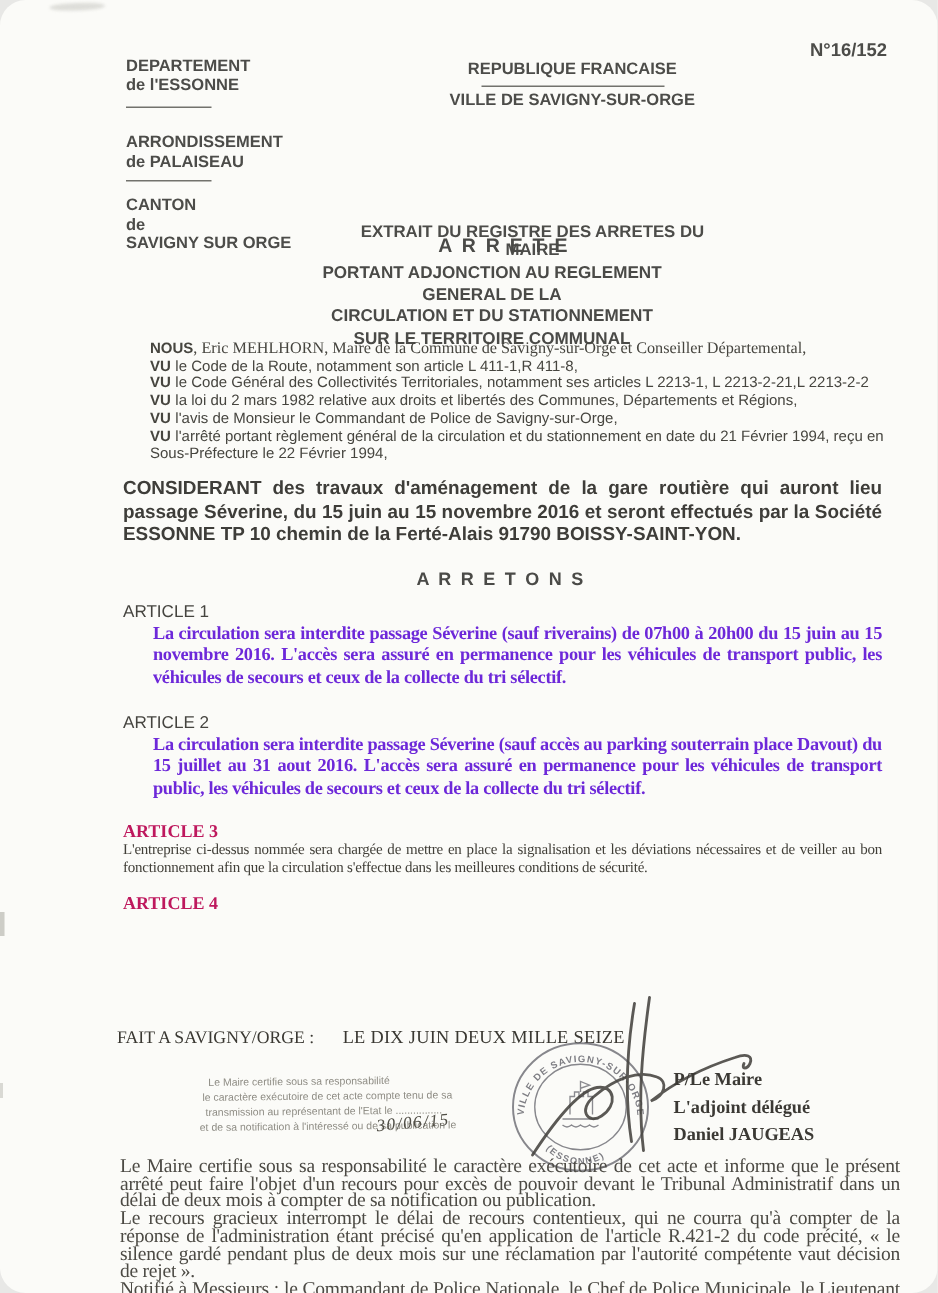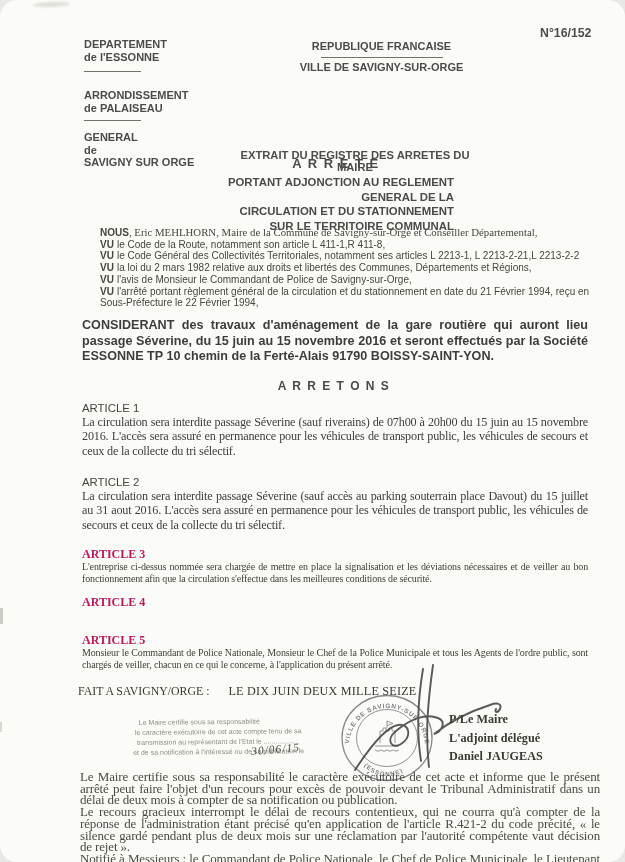--- a/index.html
+++ b/index.html
@@ -30,39 +30,39 @@
   .rule2{ margin:6px 0 10px 0; }
 
   .hdr-center{ left:259px; top:40px; width:245px; text-align:center;
                font-weight:bold; font-size:11px; color:#4c4c49; }
   .hdr-center .mid-rule{ width:122px; border-top:1.4px solid #72726d; margin:5px auto 3px auto; }
 
   .registry{ left:230px; top:149px; width:250px; text-align:center;
              font-weight:bold; font-size:11.2px; color:#4c4c49; }
   .arrete{ left:211px; top:156px; width:250px; text-align:center;
            font-weight:bold; font-size:13px; letter-spacing:1.5px; color:#4a4a47; }
-  .subject{ left:202px; top:175px; width:252px; text-align:right;
+  .subject{ left:202px; top:175px; width:252px; text-align:center;
             font-weight:bold; font-size:11.4px; line-height:14.5px; color:#4a4a47; }
 
   .preamble{ left:100px; top:227px; width:506px; font-size:10px; line-height:11.7px; color:#46453f; }
   .nous-line .serif{ font-size:10.8px; }
   .vu-line > .b{ margin-right:3px; }
 
   .considerant{ left:82px; top:318px; width:506px; font-weight:bold; font-size:12.6px;
                 line-height:15.5px; text-align:justify; color:#3e3d39; }
 
   .arretons{ left:209px; top:379px; width:250px; text-align:center;
              font-weight:bold; font-size:12px; letter-spacing:1.5px; color:#4a4a47; }
 
   .article{ left:82px; width:506px; }
   .art-head-sans{ font-size:11.4px; color:#45443f; line-height:14px; }
   .art-head-serif{ font-family:"Liberation Serif", serif; font-weight:bold; font-size:12px;
                    color:#be185d; line-height:13px; }
-  .art-body-bold{ font-family:"Liberation Serif", serif; font-weight:normal; font-size:12.2px;
-                  letter-spacing:-0.2px; line-height:14.4px; text-align:justify; color:#404040; }
+  .art-body-bold{ font-family:"Liberation Serif", serif; font-weight:bold; font-size:12.2px;
+                  letter-spacing:-0.2px; line-height:14.4px; text-align:justify; color:#6d28d9;margin-left:20px; }
   .art-body-plain{ font-family:"Liberation Serif", serif; font-size:10px; letter-spacing:-0.15px;
                    line-height:11.5px; text-align:justify; color:#413f38; }
   .a1{ top:401px; } .a2{ top:475px; } .a3{ top:548px; } .a4{ top:596px; } .a5{ top:634px; }
 
   .fait{ left:78px; top:684px; width:506px; font-family:"Liberation Serif", serif;
          font-size:11.8px; color:#3a3832; }
   .fait .fait-date{ font-weight:normal; font-size:12.2px; margin-left:19px; letter-spacing:.2px; }
 
   .cert{ left:133px; top:717px; width:190px; font-size:7px; line-height:10px;
          color:#8e8c84; transform:rotate(-0.6deg); }
@@ -91,21 +91,21 @@
 
   <div class="abs doc-number">N°16/152</div>
 
   <div class="abs hdr-left">
     <div>DEPARTEMENT</div>
     <div>de l'ESSONNE</div>
     <div class="hdr-rule rule1"></div>
     <div>ARRONDISSEMENT</div>
     <div>de PALAISEAU</div>
     <div class="hdr-rule rule2"></div>
-    <div>GENERAL</div>
+    <div>CANTON</div>
     <div>de</div>
     <div>SAVIGNY SUR ORGE</div>
   </div>
 
   <div class="abs hdr-center">
     <div>REPUBLIQUE FRANCAISE</div>
     <div class="mid-rule"></div>
     <div>VILLE DE SAVIGNY-SUR-ORGE</div>
   </div>
 
@@ -150,24 +150,20 @@
   <div class="abs article a2">
     <div class="art-head-sans">ARTICLE 2</div>
     <div class="art-body-bold">La circulation sera interdite passage Séverine (sauf accès au parking souterrain place Davout) du 15 juillet au 31 aout 2016. L'accès sera assuré en permanence pour les véhicules de transport public, les véhicules de secours et ceux de la collecte du tri sélectif.</div>
   </div>
   <div class="abs article a3">
     <div class="art-head-serif">ARTICLE 3</div>
     <div class="art-body-plain">L'entreprise ci-dessus nommée sera chargée de mettre en place la signalisation et les déviations nécessaires et de veiller au bon fonctionnement afin que la circulation s'effectue dans les meilleures conditions de sécurité.</div>
   </div>
   <div class="abs article a4">
     <div class="art-head-serif">ARTICLE 4</div>
-  </div>
-  <div class="abs article a5">
-    <div class="art-head-serif">ARTICLE 5</div>
-    <div class="art-body-plain">Monsieur le Commandant de Police Nationale, Monsieur le Chef de la Police Municipale et tous les Agents de l'ordre public, sont chargés de veiller, chacun en ce qui le concerne, à l'application du présent arrêté.</div>
   </div>
 
   <div class="abs fait">
     <span class="fait-label">FAIT A SAVIGNY/ORGE :</span><span class="fait-date">LE DIX JUIN DEUX MILLE SEIZE</span>
   </div>
 
   <div class="abs cert">
     <div>Le Maire certifie sous sa responsabilité</div>
     <div>le caractère exécutoire de cet acte compte tenu de sa</div>
     <div>transmission au représentant de l'Etat le ................</div>

